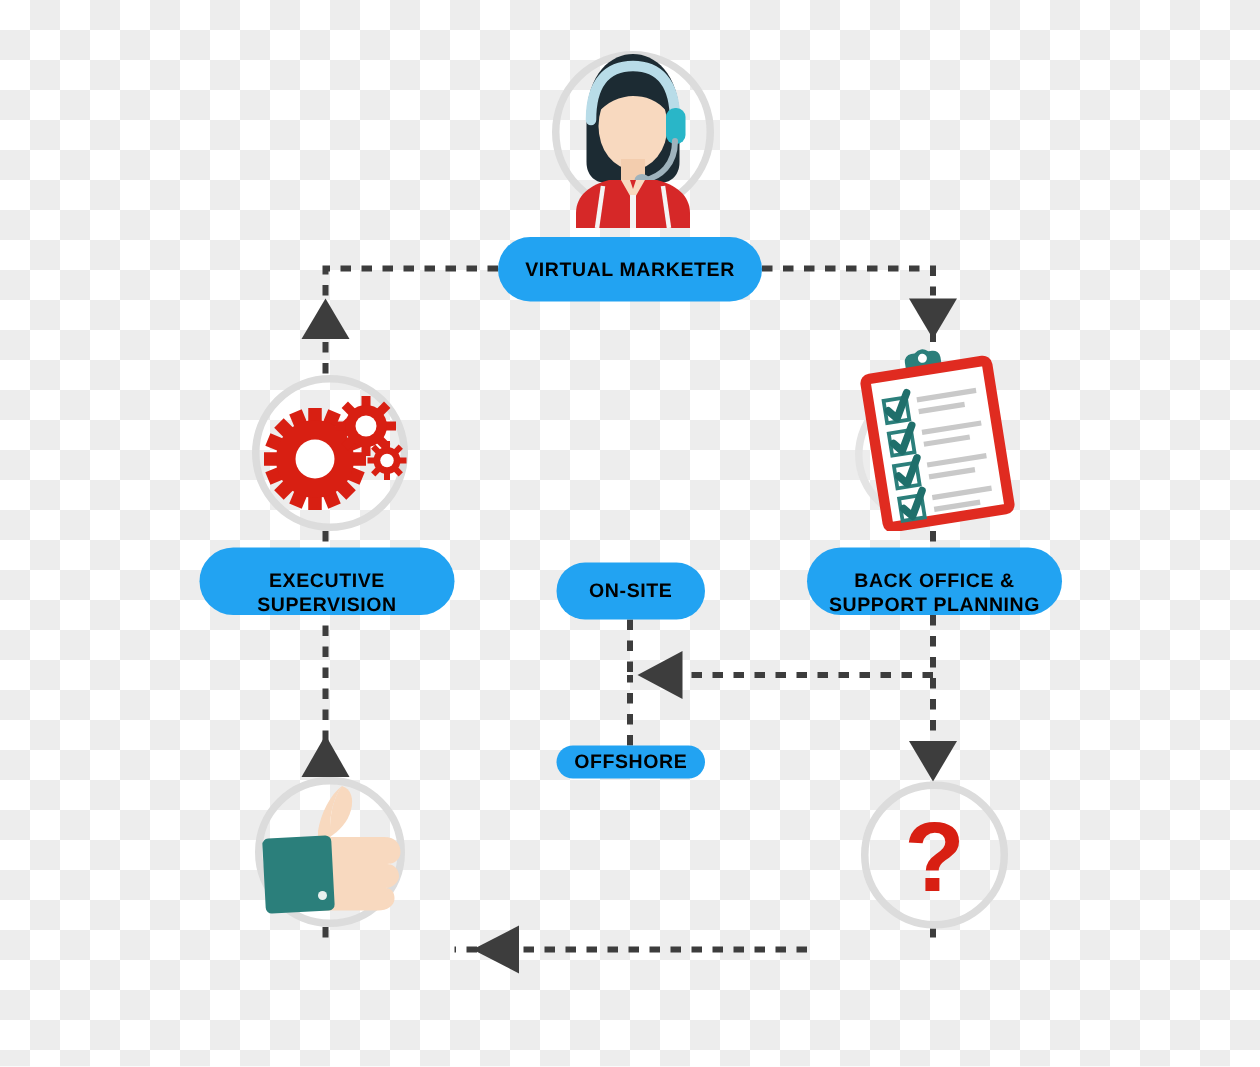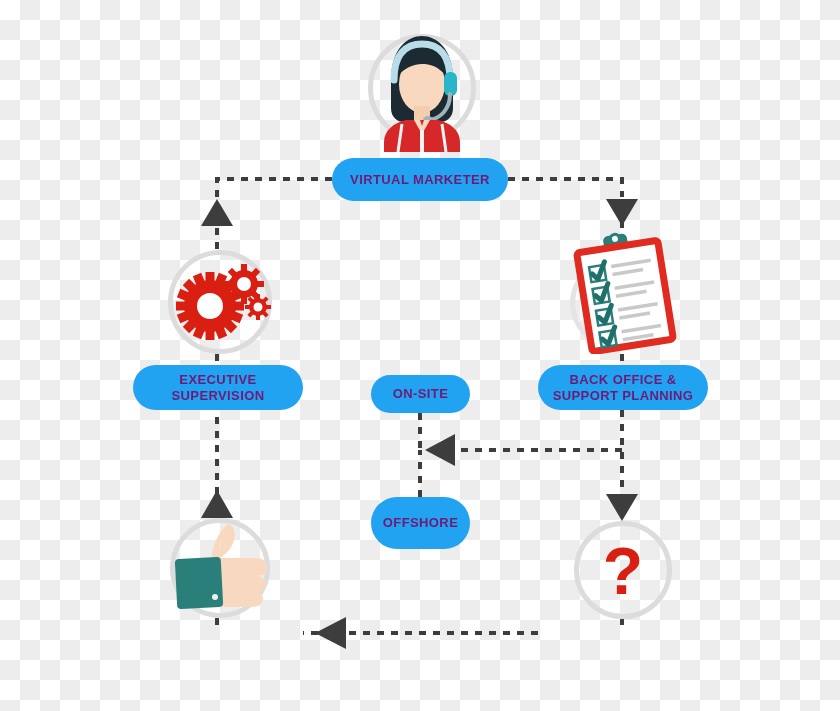--- a/index.html
+++ b/index.html
@@ -33,39 +33,39 @@
   }
 
   
   .node {
     position: absolute;
     z-index: 3;
     display: flex;
     align-items: center;
     justify-content: center;
     text-align: center;
-    color: #701a75;
+    color: #000000;
     background: #22a3f2;
     border-radius: 999px;
     font-weight: bold;
     letter-spacing: 0.4px;
     line-height: 1.18;
     box-sizing: border-box;
     padding: 0 10px;
     text-transform: uppercase;
   }
-  .node.two-line { font-size: 13px; }
+  .node.two-line { font-size: 13px; align-items: flex-end; }
   .node.one-line { font-size: 13px; }
 
   
   #node-virtual-marketer { left: 332px; top: 158px; width: 176px; height: 43px; }
   #node-executive-supervision { left: 133px; top: 365px; width: 170px; height: 45px; }
   #node-back-office { left: 538px; top: 365px; width: 170px; height: 45px; }
   #node-on-site { left: 371px; top: 375px; width: 99px; height: 38px; }
-  #node-offshore { left: 371px; top: 497px; width: 99px; height: 52px; }
+  #node-offshore { left: 371px; top: 497px; width: 99px; height: 22px; }
   #node-quality-assurance { left: 133px; top: 625px; width: 170px; height: 45px; }
   #node-customer-relations { left: 538px; top: 625px; width: 170px; height: 45px; }
 
   
   .icon-wrap {
     position: absolute;
     z-index: 2;
   }
   .ring {
     position: absolute;

